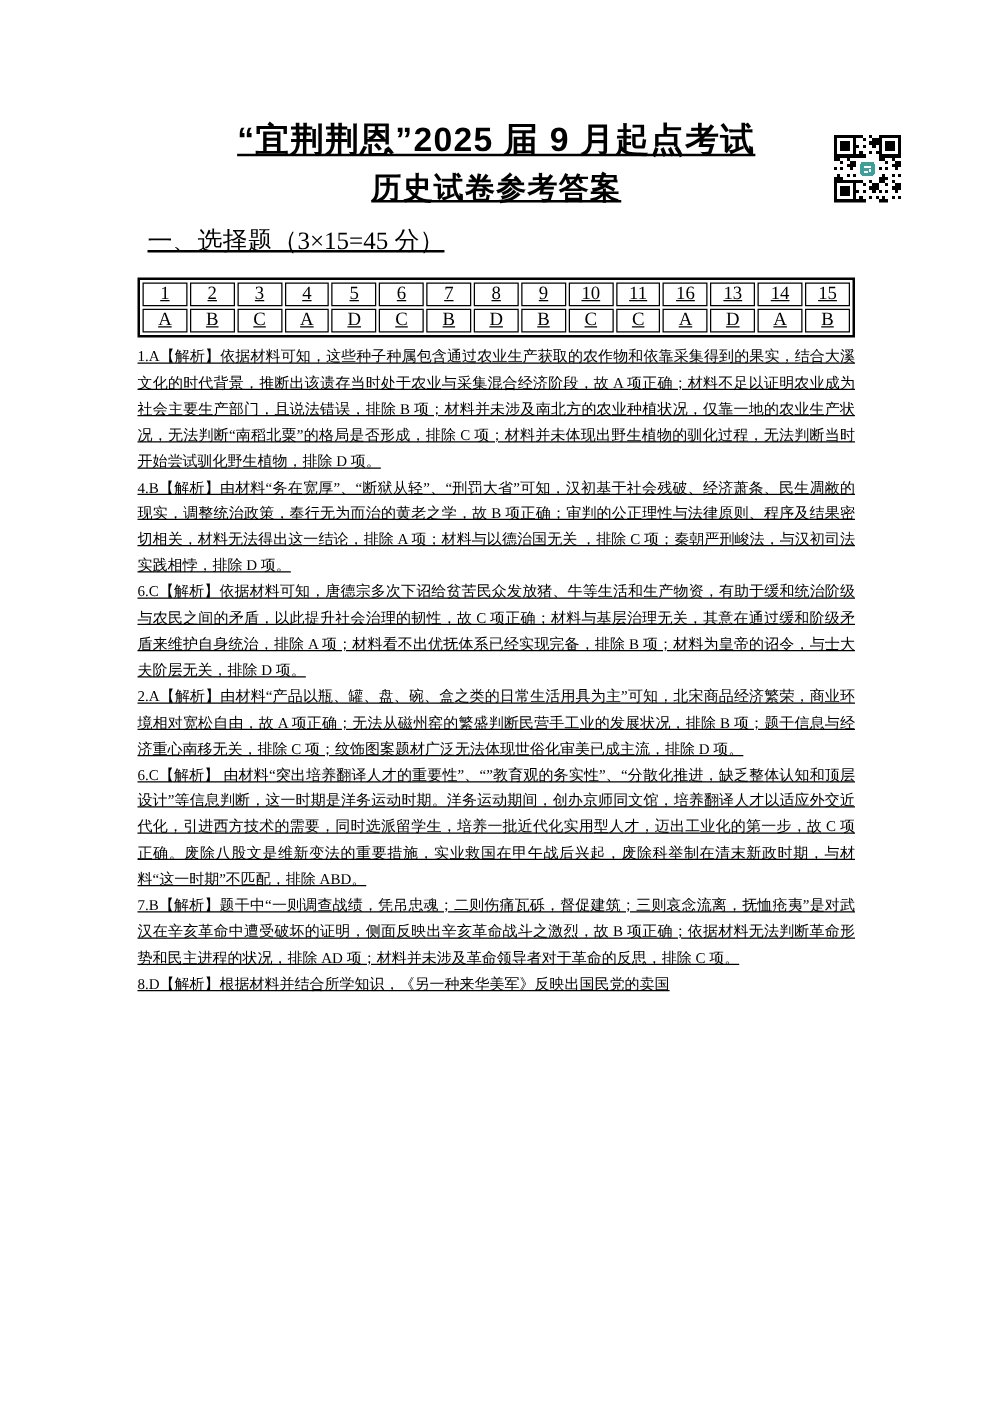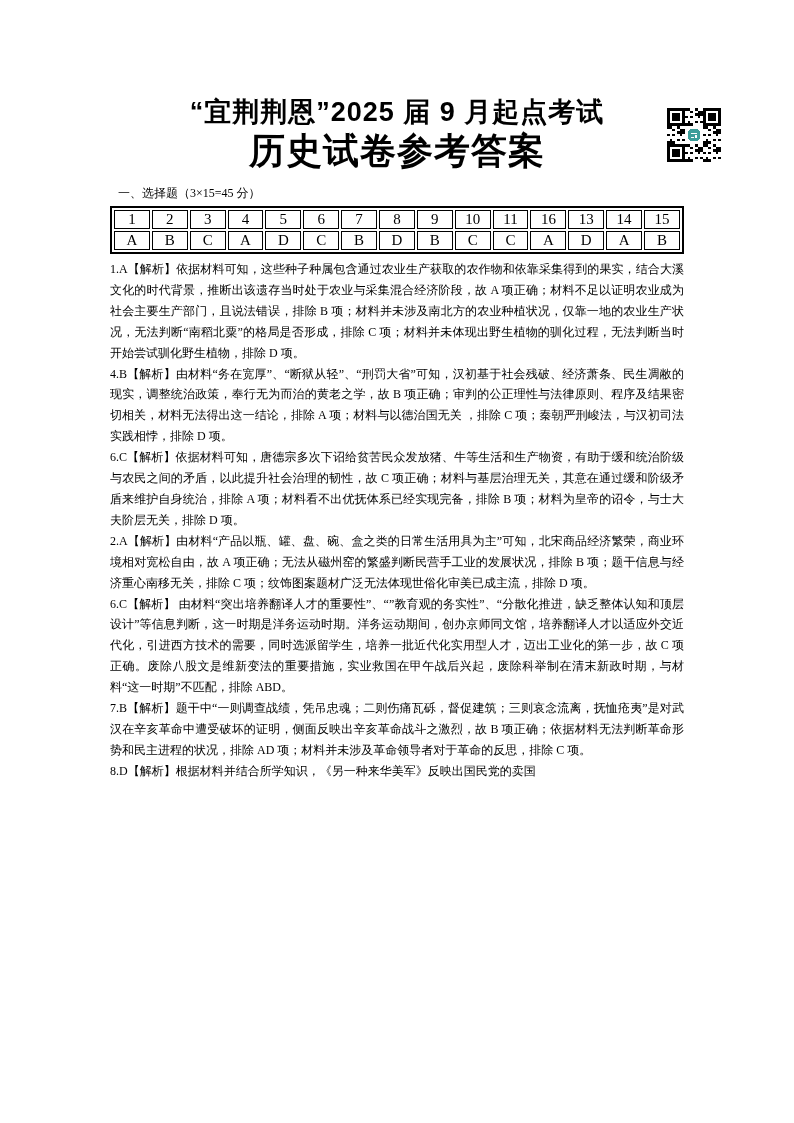--- a/index.html
+++ b/index.html
@@ -8,50 +8,51 @@
     width: 794px; height: 1123px;
     font-family: "Liberation Serif", "DejaVu Serif", serif;
     color: #000;
     position: relative;
     overflow: hidden;
   }
   .page {
     position: relative;
     width: 794px; height: 1046px;
     background: #ffffff;
+    text-decoration: underline;
   }
   .header { text-align: center; padding-top: 94px; }
   .title-line1 {
     font-family: "Liberation Sans", "DejaVu Sans", sans-serif;
     font-weight: 700;
     font-size: 27px;
     line-height: 36px;
     letter-spacing: 1px;
   }
   .title-line2 {
     font-family: "Liberation Sans", "DejaVu Sans", sans-serif;
     font-weight: 700;
-    font-size: 36px;
+    font-size: 24px;
     line-height: 38px;
     margin-top: 2px;
     letter-spacing: 1px;
   }
   .qr {
     position: absolute;
     left: 667px; top: 108px;
     width: 54px; height: 54px;
   }
   .content {
     margin: 0 110px;
     width: 574px;
   }
   .section-heading {
     margin-top: 13px;
-    margin-bottom: 3px;
-    font-size: 12px;
+    margin-bottom: 19px;
+    font-size: 20px;
     line-height: 20px;
     padding-left: 8px;
   }
   table.answer-key {
     width: 100%;
     table-layout: fixed;
     border-collapse: separate;
     border-spacing: 2px;
     border: 2px solid #000;
     background: #fff;

